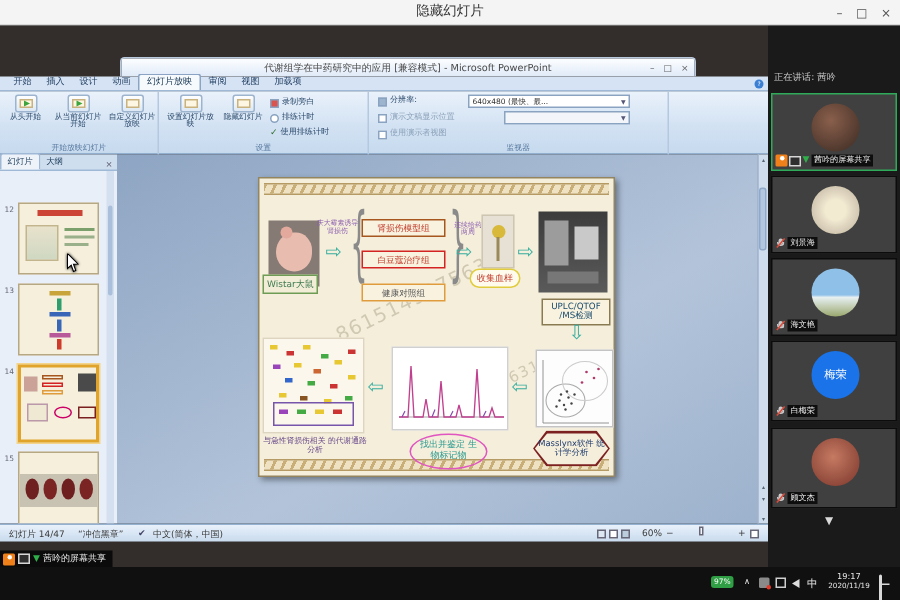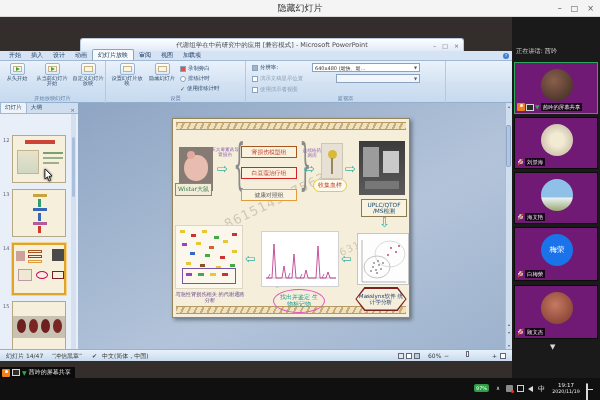--- a/index.html
+++ b/index.html
@@ -53,21 +53,21 @@
   .vscroll{left:505px;top:86px;width:7px;height:246px;background:#cfdded;border-left:1px solid #a9bedb;font-size:4px;color:#567;text-align:center}
   .vthumb{left:506px;top:108px;width:5px;height:42px;background:#b3c6e0;border:1px solid #90a9c8;border-radius:2px}
   .notes{left:78px;top:307px;width:434px;height:25px;background:#fff;border-top:1px solid #8ba0bc;font-size:6.5px;color:#666;padding:3px 0 0 8px}
   .sbar{left:0;top:332px;width:512px;height:12px;background:linear-gradient(#e8f1fb,#c9dbee);border-top:1px solid #95b1d0;font-size:6px;color:#3a3a3a}
   .sbar .it{top:2px;white-space:nowrap}
   .viewic{width:6px;height:6px;border:1px solid #667;background:#dde8f2;display:inline-block}
   .ztrack{width:38px;height:2px;background:#9db4cf;position:relative;top:3px}
   .zthumb{position:absolute;left:16px;top:-2px;width:3px;height:6px;background:#f3f7fb;border:1px solid #667}
   
   .speak{left:4px;top:30px;font-size:6.2px;color:#c9c9c9;white-space:nowrap}
-  .tile{left:2px;width:84px;height:52px;background:#701a75;border:1px solid #0c0c0c;overflow:hidden}
+  .tile{left:2px;width:84px;height:52px;background:#404040;border:1px solid #0c0c0c;overflow:hidden}
   .tile.active{border:1px solid #2faa5a}
   .avatar{left:26px;top:6px;width:32px;height:32px;border-radius:50%}
   .namechip{background:rgba(0,0,0,.78);color:#eee;font-size:5.4px;line-height:8px;padding:0 2px;white-space:nowrap}
   .micwrap{width:7px;height:8px;position:relative}
   .micbody{position:absolute;left:2px;top:1px;width:3px;height:4px;background:#c9c9c9;border-radius:1.5px}
   .micarc{position:absolute;left:1px;top:3px;width:5px;height:3px;border:1px solid #c9c9c9;border-top:none;border-radius:0 0 3px 3px}
   .micslash{position:absolute;left:3px;top:0;width:1px;height:8px;background:#e04a3a;transform:rotate(40deg)}
   .shicon-person{width:8px;height:8px;background:#f08019;border-radius:1px;position:relative}
   .shicon-person:after{content:"";position:absolute;left:2.5px;top:1px;width:3px;height:3px;border-radius:50%;background:#fff}
   .shicon-screen{width:8px;height:7px;border:1px solid #d6d6d6;background:#2e2e2e}

